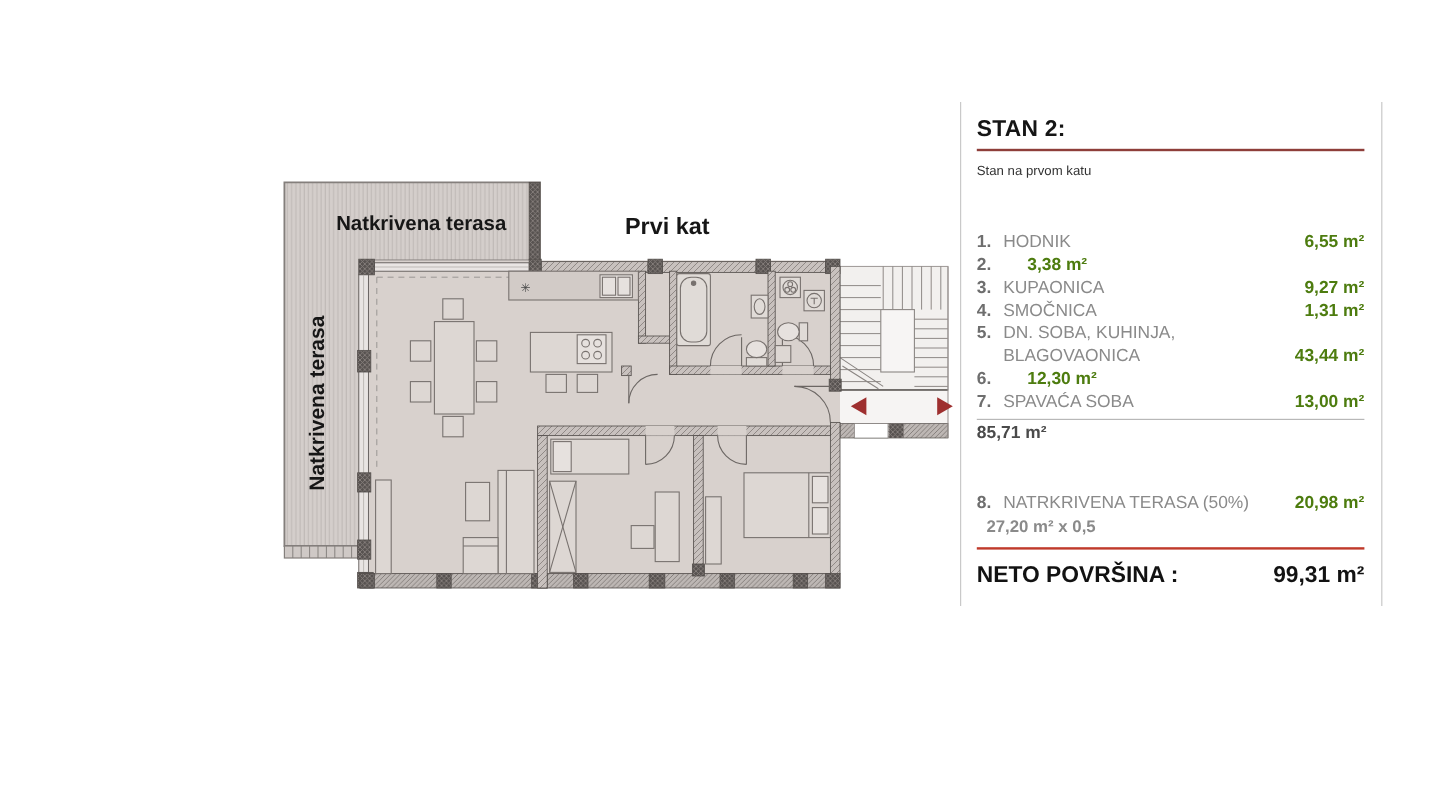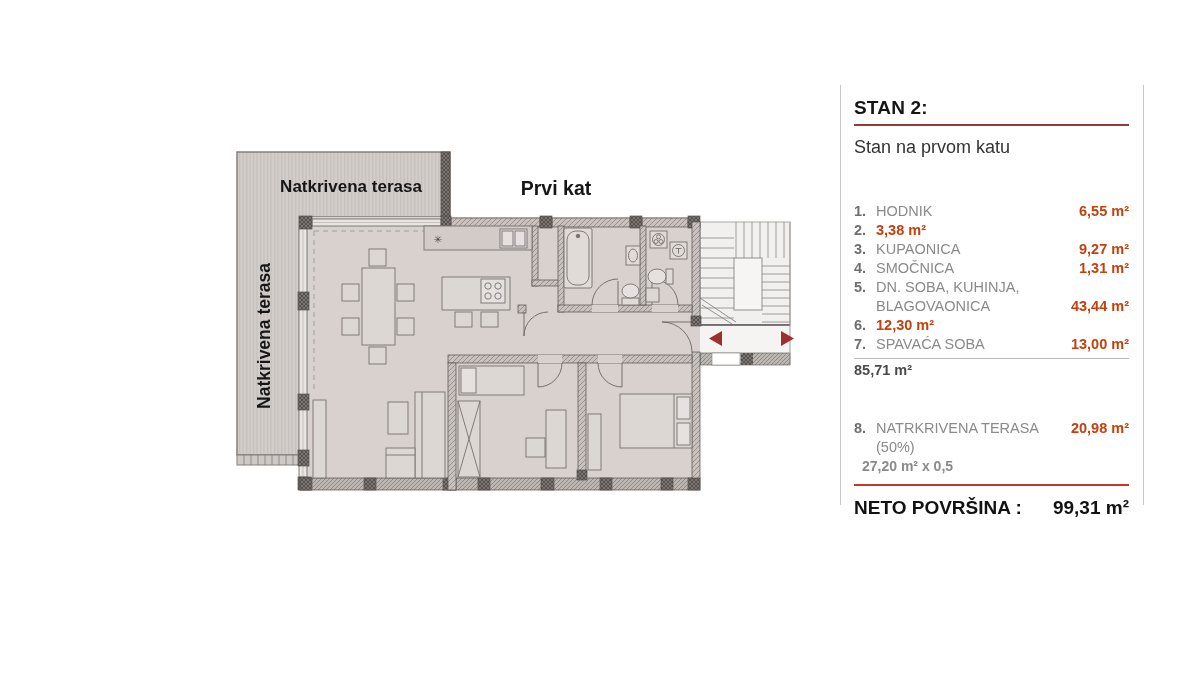--- a/index.html
+++ b/index.html
@@ -1,30 +1,30 @@
 <!DOCTYPE html>
 <html style="--accent_red: #c03a2b; --underline_red: #8e3e3a; --arrow_red: #9e2f2f;"><head>
 <meta charset="utf-8">
 <style>
   html,body{margin:0;padding:0;width:1200px;height:675px;background:#ffffff;overflow:hidden;
             font-family:"Liberation Sans",sans-serif;}
   .stage{position:relative;width:1200px;height:675px;background:#fff;}
   svg text{font-family:"Liberation Sans",sans-serif;}
 
   
-  .panel{position:absolute;left:840px;top:85px;width:304px;height:420px;box-sizing:border-box;
+  .panel{position:absolute;left:800px;top:85px;width:352px;height:420px;box-sizing:border-box;
          border-left:1px solid #c9c9c9;border-right:1px solid #c9c9c9;padding:12px 14px 0 13px;}
   .panel-title{font-size:19px;font-weight:bold;color:#151515;letter-spacing:.2px;}
   .panel-underline{border-bottom:2px solid var(--underline_red,#8e3e3a);margin-top:5px;}
-  .panel-subtitle{font-size:18px;color:#333;margin-top:11px;}
+  .panel-subtitle{font-size:11px;color:#333;margin-top:11px;}
   .rows{margin-top:44px;font-size:14.5px;}
   .row{display:flex;line-height:19px;}
   .row .num{font-weight:bold;color:#6e6e6e;width:22px;flex:none;}
   .row .label{color:#8a8a8a;flex:1;}
-  .row .value{font-weight:bold;color:#c2410c;white-space:nowrap;margin-left:0;}
+  .row .value{font-weight:bold;color:#4d7c0f;white-space:nowrap;margin-left:20px;}
   .divider{border-top:1px solid #b8b8b8;margin-top:4px;}
   .subtotal{font-weight:bold;color:#4a4a4a;font-size:14.5px;line-height:22px;}
   .terrace-block{margin-top:38px;font-size:14.5px;}
   .note{color:#8a8a8a;font-size:14px;line-height:18px;margin-left:8px;font-weight:bold;}
   .redline{border-top:2px solid var(--accent_red,#c03a2b);margin-top:9px;}
   .total-row{display:flex;align-items:baseline;margin-top:11px;font-size:19px;font-weight:bold;color:#121212;}
   .total-row .total-value{margin-left:auto;}
 </style>
 </head>
 <body>

